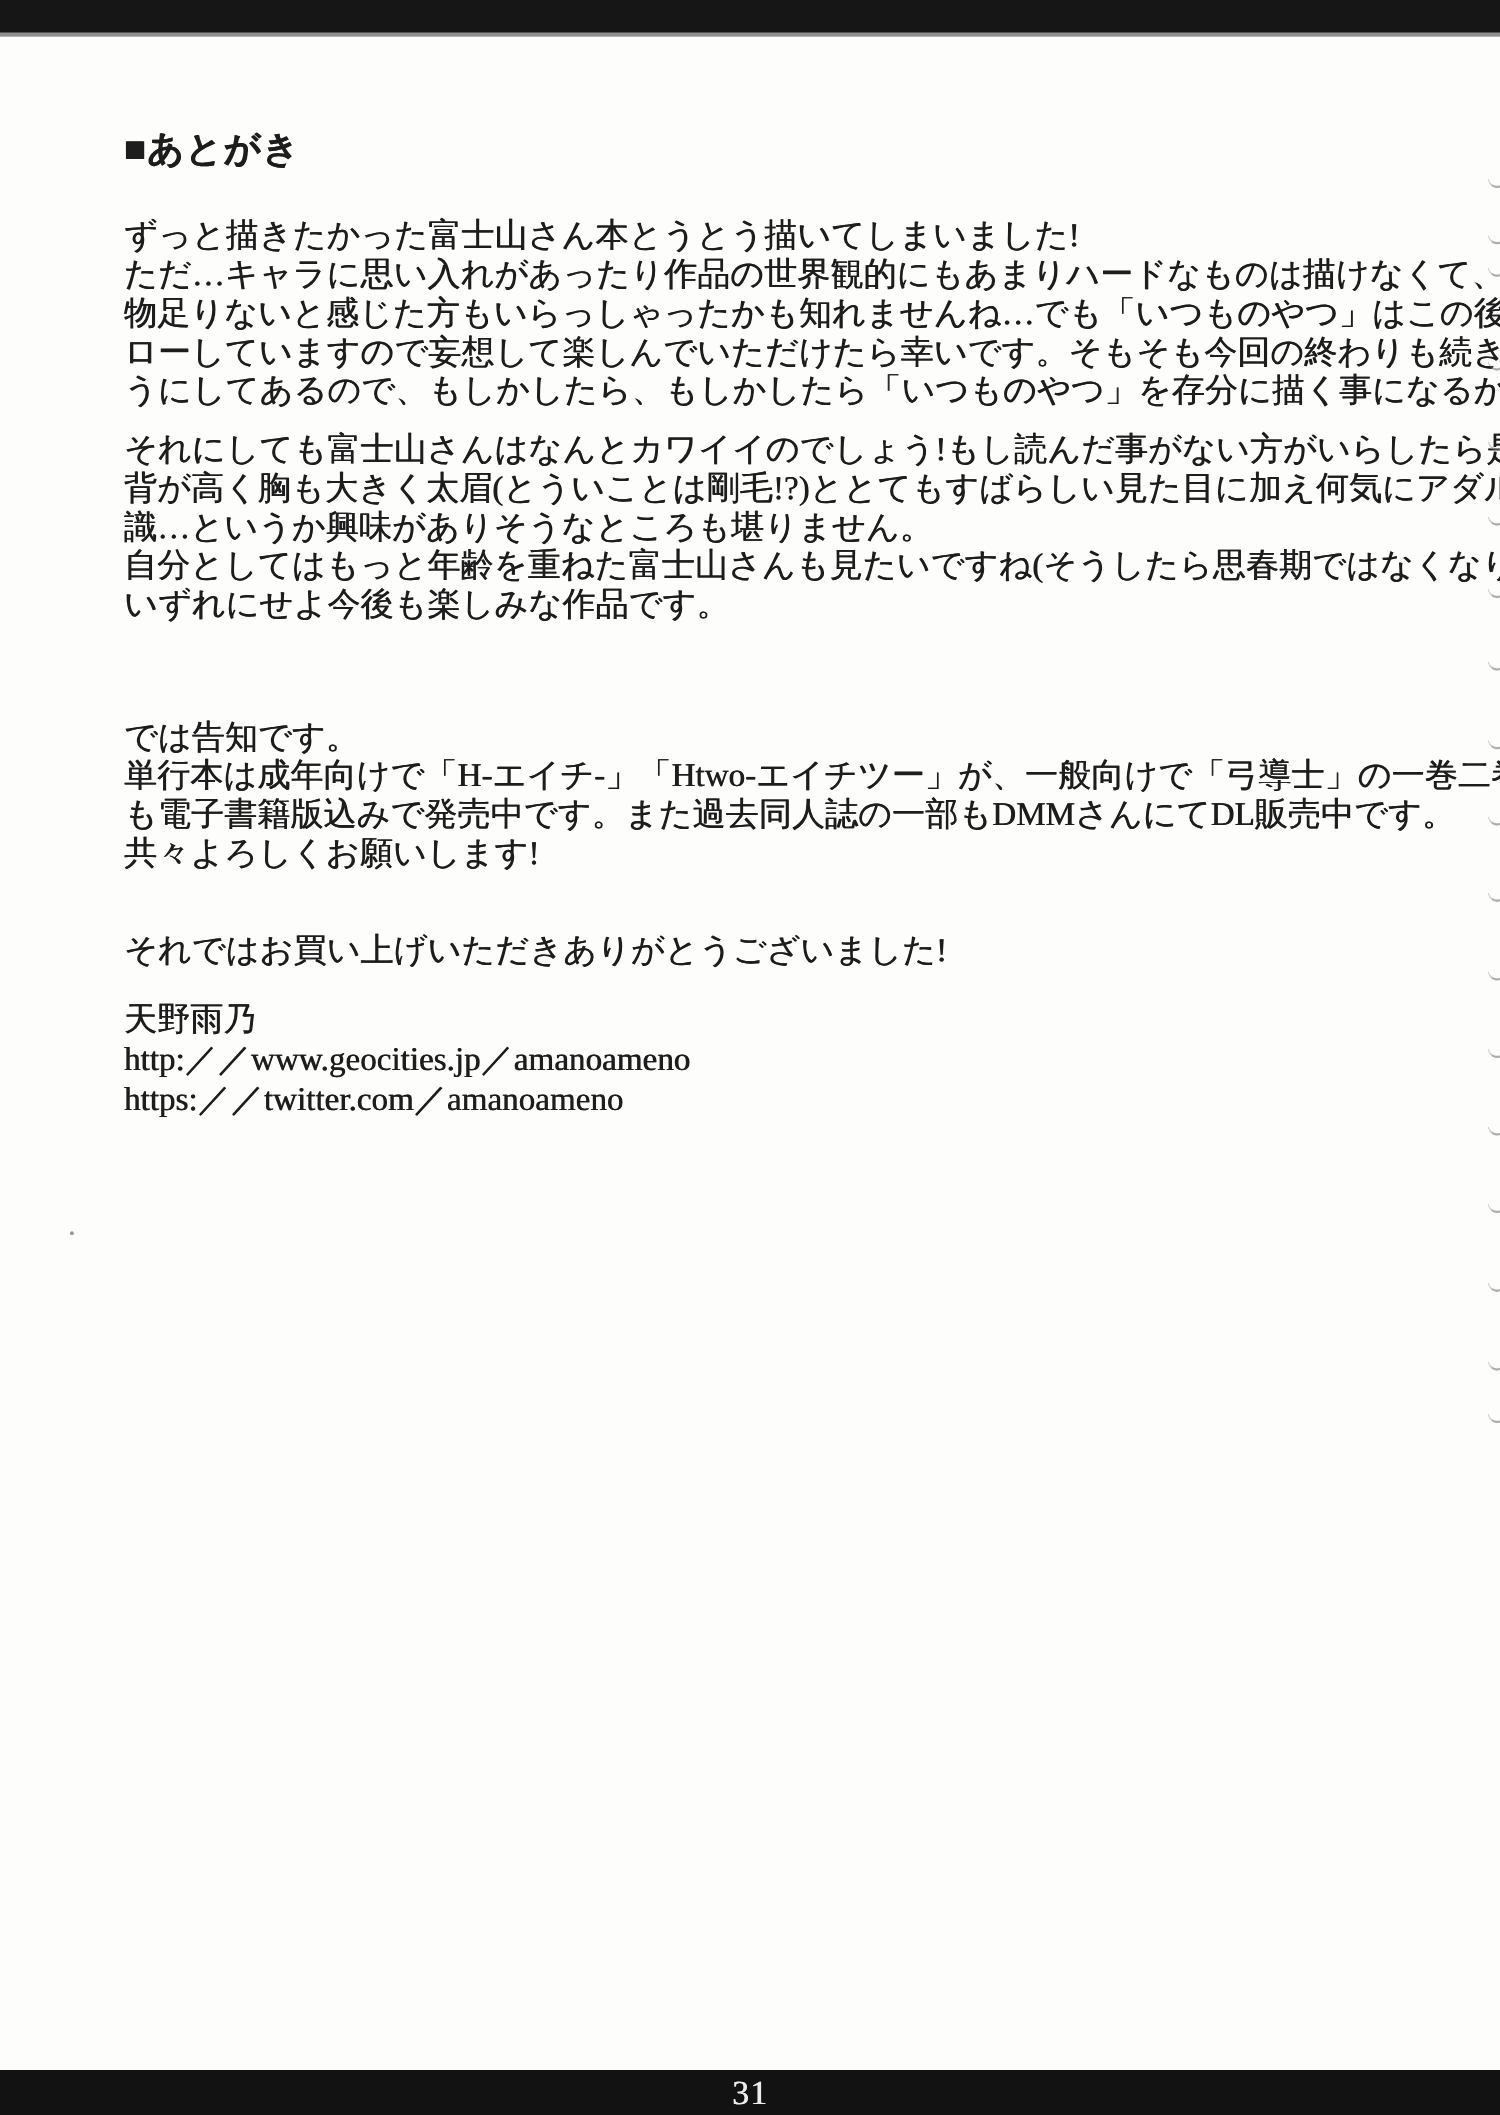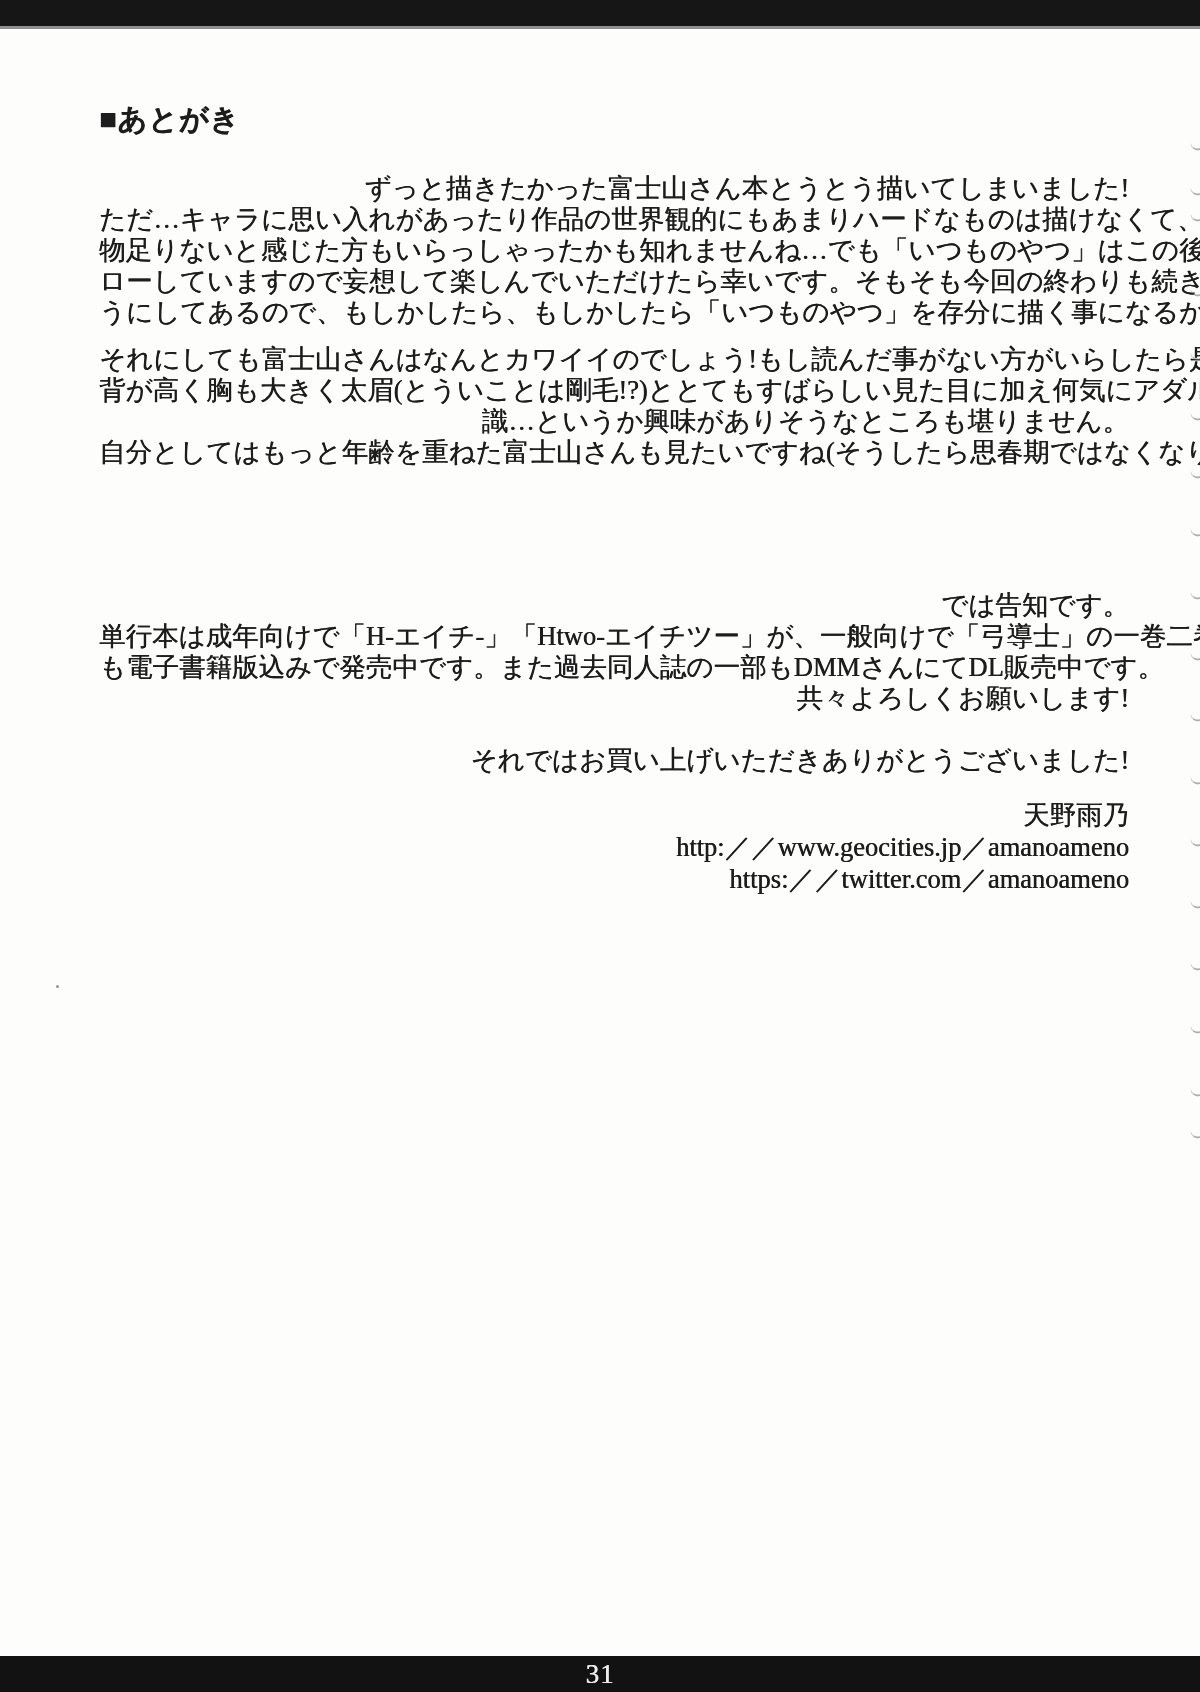--- a/index.html
+++ b/index.html
@@ -34,25 +34,24 @@
   .ink { text-shadow:0.5px 0 currentColor; }           
   .content-line { white-space:nowrap; }
   .heading {
     position:absolute; left:99px; top:100px;
     font-size:29px; font-weight:bold; letter-spacing:1px;
   }
   .para {
     position:absolute; left:99px; width:1030px;
     font-size:26.5px; line-height:31px;
     overflow:visible;
-    text-align:right;
   }
   #para-1 { top:173px; }
   #para-2 { top:344px; }
-  #para-3 { top:590px; }
+  #para-3 { top:574px; }
   #thanks-line { top:745px; }
   #author-block { top:799px; line-height:32px; }
   
   .artifact {
     position:absolute; right:-2px; width:10px; height:7px;
     border-bottom:2px solid rgba(110,110,110,.55);
     border-left:1px solid rgba(110,110,110,.30);
     border-radius:0 0 0 8px;
     transform:rotate(-14deg);
   }
@@ -76,20 +75,21 @@
     <div class="content-line">物足りないと感じた方もいらっしゃったかも知れませんね…でも「いつものやつ」はこの後のページでフォ</div>
     <div class="content-line">ローしていますので妄想して楽しんでいただけたら幸いです。そもそも今回の終わりも続きを描けるよ</div>
     <div class="content-line">うにしてあるので、もしかしたら、もしかしたら「いつものやつ」を存分に描く事になるかもしれません!?</div>
   </div>
 
   <div class="para ink" id="para-2">
     <div class="content-line">それにしても富士山さんはなんとカワイイのでしょう!もし読んだ事がない方がいらしたら是非読んで欲</div>
     <div class="content-line">背が高く胸も大きく太眉(とういことは剛毛!?)ととてもすばらしい見た目に加え何気にアダルトな事を意</div>
     <div class="content-line">識…というか興味がありそうなところも堪りません。</div>
     <div class="content-line">自分としてはもっと年齢を重ねた富士山さんも見たいですね(そうしたら思春期ではなくなりますが…)</div>
+    <div class="content-line">いずれにせよ今後も楽しみな作品です。</div>
   </div>
 
   <div class="para ink" id="para-3">
     <div class="content-line">では告知です。</div>
     <div class="content-line">単行本は成年向けで「H-エイチ-」「Htwo-エイチツー」が、一般向けで「弓導士」の一巻二巻がいずれ</div>
     <div class="content-line">も電子書籍版込みで発売中です。また過去同人誌の一部もDMMさんにてDL販売中です。</div>
     <div class="content-line">共々よろしくお願いします!</div>
   </div>
 
   <div class="para ink" id="thanks-line">

